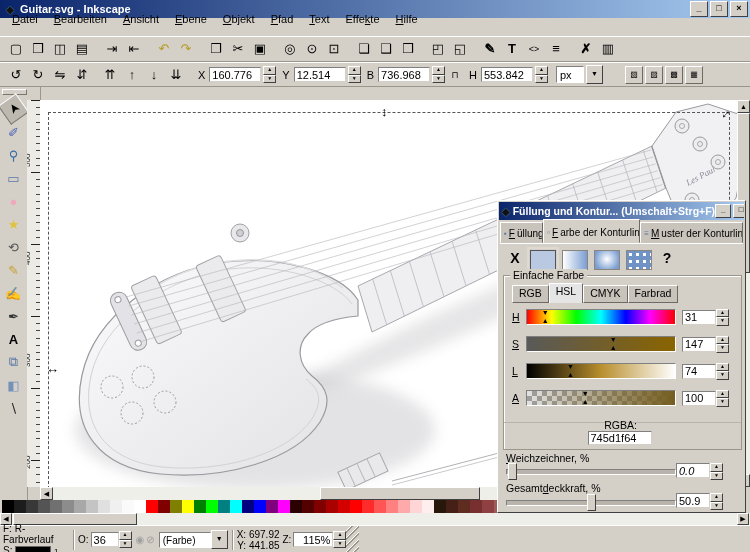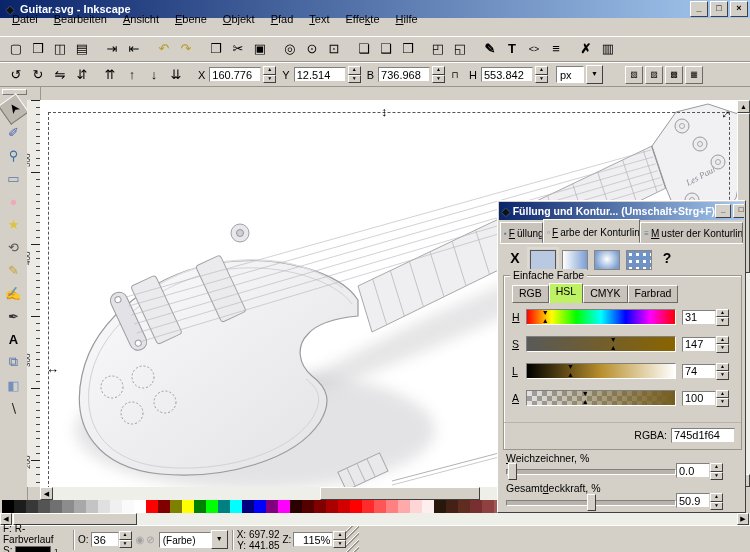--- a/index.html
+++ b/index.html
@@ -88,31 +88,31 @@
   .paintbtn.none,.paintbtn.unk{border:none;width:18px;font-weight:bold;font-size:14px;text-align:center;}
   .paintbtn.flat{background:#b9c9e2;outline:2px solid #dedad2;outline-offset:1px;border:1px solid #555;}
   .paintbtn.lin{background:linear-gradient(90deg,#ffffff,#7a9ed2);}
   .paintbtn.rad{background:radial-gradient(circle at 50% 45%,#ffffff 0%,#7a9ed2 80%);}
   .paintbtn.pat{background-image:radial-gradient(#ffffff 35%,#6f93c7 36%);background-size:7px 7px;background-color:#8aa8d4;}
   #colorgroup{position:absolute;left:5px;top:74px;width:237px;height:173px;border:1px solid #9a968c;box-shadow:1px 1px 0 #fff inset;}
   #cg-legend{position:absolute;left:6px;top:-7px;background:#d4d0c8;padding:0 3px;font-size:10.5px;}
   #cstabs{position:absolute;left:8px;top:8px;height:19px;display:flex;align-items:flex-end;}
   .cstab{height:15px;padding:1px 6px 0 6px;font-size:10.5px;background:#c8c4bc;
          border:1px solid;border-color:#fff #6e6a63 #6e6a63 #fff;}
-  .cstab.active{height:18px;background:#bef264;border-bottom:none;}
+  .cstab.active{height:18px;background:#e5e5e5;border-bottom:none;}
   .sliderrow{position:absolute;left:8px;right:6px;height:22px;display:flex;align-items:center;}
   .sl-label{width:14px;font-size:10.5px;}
   .sl-track{position:relative;width:150px;height:16px;border:1px solid;border-color:#808080 #fff #fff #808080;box-sizing:border-box;}
   .sl-mark{position:absolute;font-size:7px;line-height:6px;margin-left:-3px;color:#000;}
   .checker{background-image:linear-gradient(45deg,#9f9f9f 25%,transparent 25%,transparent 75%,#9f9f9f 75%),
            linear-gradient(45deg,#9f9f9f 25%,#e2e2e2 25%,#e2e2e2 75%,#9f9f9f 75%);
            background-size:10px 10px;background-position:0 0,5px 5px;}
   .sl-input{width:34px;margin-left:6px;}
   #rgbarow{position:absolute;left:0;right:0;bottom:4px;height:20px;display:flex;align-items:center;justify-content:flex-end;
-           border-top:1px solid #b8b4ac;padding-top:2px;}
+           border-top:1px solid #b8b4ac;padding-top:2px;flex-direction:column;}
   .scale-trough{position:relative;height:4px;background:#b8b4ac;border:1px solid;border-color:#808080 #fff #fff #808080;}
   .scale-thumb{position:absolute;top:-7px;width:9px;height:17px;background:#d4d0c8;
                border:1px solid;border-color:#fff #404040 #404040 #fff;box-sizing:border-box;}
   .dlg-label{position:absolute;left:8px;font-size:10.5px;}
   
   #statusbar{left:0;top:525px;width:750px;height:27px;border-top:1px solid #fff;display:flex;align-items:center;font-size:10px;}
   #fsblock{width:66px;padding-left:3px;line-height:11px;}
   #strokeswatch{display:inline-block;width:34px;height:8px;background:#000;vertical-align:middle;border:1px solid #666;}
   .sb-sep{width:1px;height:20px;background:#9a968c;margin:0 4px;box-shadow:1px 0 0 #fff;}
   #msg{flex:1;white-space:nowrap;overflow:hidden;}
@@ -520,21 +520,21 @@
         <input class="txt" style="width: 64px; margin-right: 6px;" value="745d1f64">
       </div>
     </div>
     <div class="dlg-label" style="top:251px"><u>W</u>eichzeichner, %</div>
     <div style="position:absolute;left:8px;top:268px;width:170px">
       <div class="scale-trough">
           <div class="scale-thumb" id="blurthumb" style="left: calc(3% - 4px);"></div>
         </div>
     </div>
     <span style="position:absolute;right:22px;top:262px;display:flex">
-      <input class="txt" style="width: 34px;" value="0.0">
+      <input class="txt" style="width: 34px; font-style: italic;" value="0.0">
       <span class="spin">
           <b>▲</b>
           <b>▼</b>
         </span>
     </span>
     <div class="dlg-label" style="top:281px">Gesamt<u>d</u>eckkraft, %</div>
     <div style="position:absolute;left:8px;top:299px;width:170px">
       <div class="scale-trough">
           <div class="scale-thumb" id="opathumb" style="left: calc(50% - 4px);"></div>
         </div>

